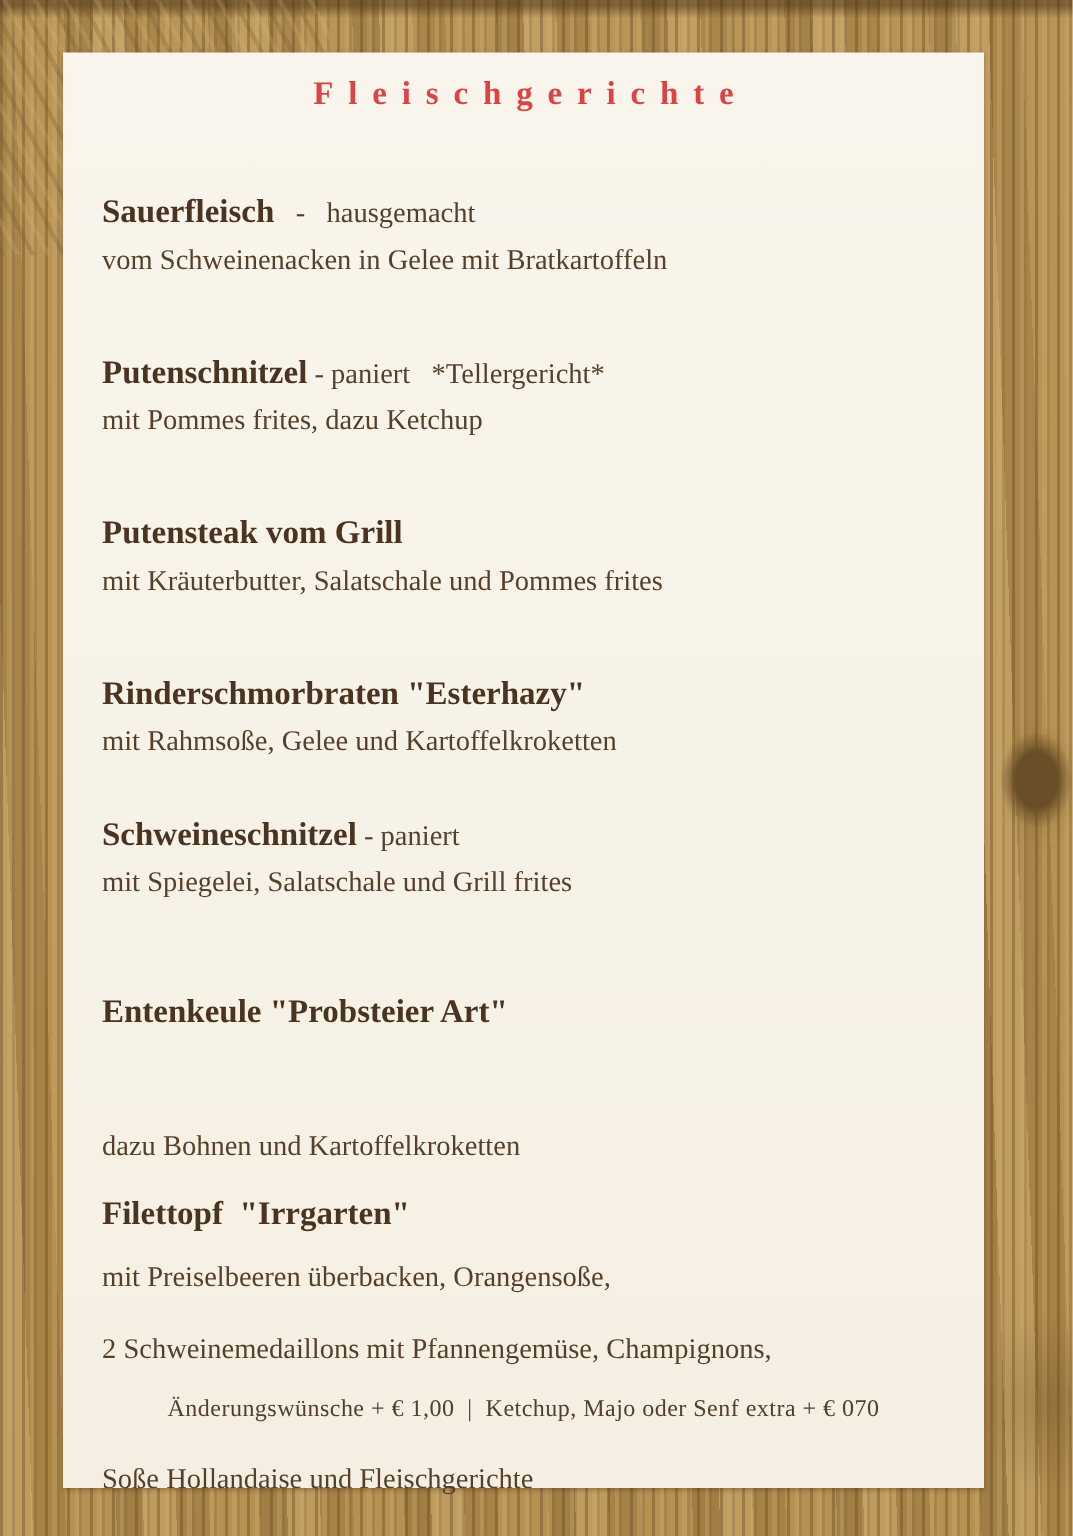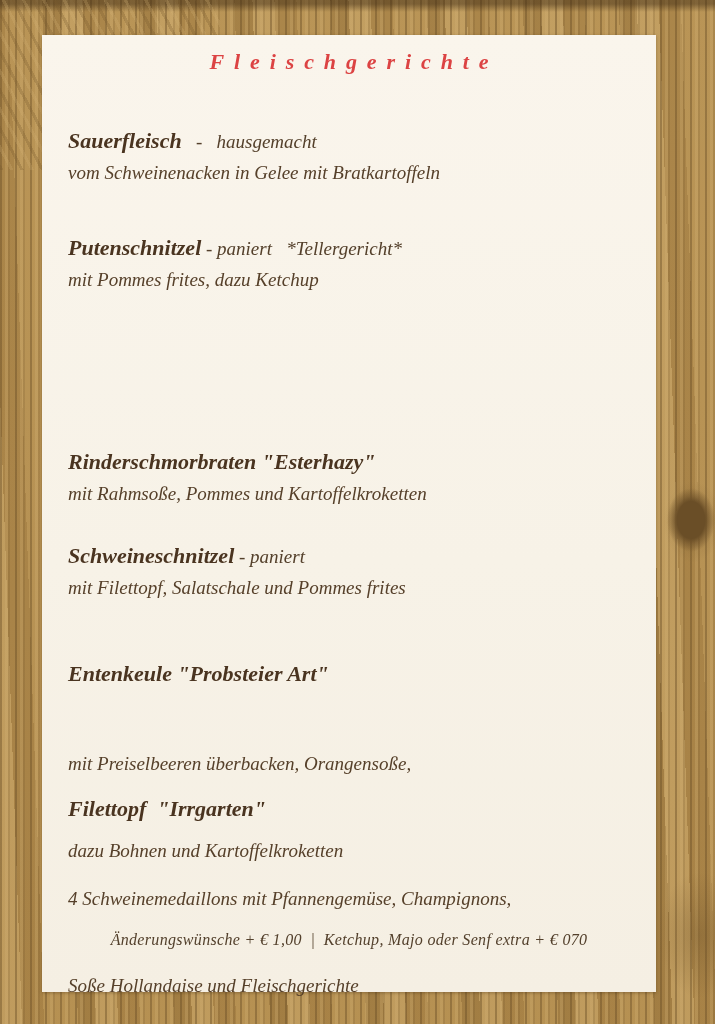--- a/index.html
+++ b/index.html
@@ -34,21 +34,20 @@
     position:absolute;left:0;top:0;width:220px;height:170px;
     background:repeating-linear-gradient(62deg,
       rgba(120,90,45,0.28) 0 3px, rgba(0,0,0,0) 3px 9px,
       rgba(214,181,120,0.22) 9px 12px, rgba(0,0,0,0) 12px 18px);
   }
   
   .card{
     position:absolute;left:42px;top:35px;width:614px;height:957px;
     background:linear-gradient(180deg,#faf5ec 0%,#f7f2e7 55%,#f5efe3 100%);
     box-shadow:0 1px 3px rgba(60,40,15,0.35);
-    font-style:italic;
   }
   .menu-title{
     position:absolute;top:14px;left:0;width:100%;
     text-align:center;font-size:22px;font-weight:700;
     letter-spacing:0.45em;text-indent:0.45em;
     color:#dc4343;
   }
   .item{position:absolute;left:26px;right:20px;}
   .item-head{font-size:22px;font-weight:700;color:#4a3420;line-height:26px;white-space:pre;}
   .item-suffix{font-size:19px;font-weight:400;color:#54402b;white-space:pre;}
@@ -73,42 +72,46 @@
   <div class="item" style="top:200px">
     <div class="item-head"><span>Putenschnitzel</span><span class="item-suffix"> - paniert   *Tellergericht*</span></div>
     <div class="item-desc"><div>mit Pommes frites, dazu Ketchup</div></div>
   </div>
 
   <div class="item" style="top:93px">
     <div class="item-head"><span>Sauerfleisch</span><span class="item-suffix">   -   hausgemacht</span></div>
     <div class="item-desc"><div>vom Schweinenacken in Gelee mit Bratkartoffeln</div></div>
   </div>
 
+  <div class="item" style="top:307px">
+    <div class="item-head"><span>Putensteak vom Grill</span><span class="item-suffix"></span></div>
+    <div class="item-desc"><div>mit Kräuterbutter, Salatschale und Pommes frites</div></div>
+  </div>
 
   <div class="item" style="top:414px">
     <div class="item-head"><span>Rinderschmorbraten "Esterhazy"</span><span class="item-suffix"></span></div>
-    <div class="item-desc"><div>mit Rahmsoße, Pommes und Kartoffelkroketten</div></div>
+    <div class="item-desc"><div>mit Rahmsoße, Gelee und Kartoffelkroketten</div></div>
   </div>
 
   <div class="item" style="top:508px">
     <div class="item-head"><span>Schweineschnitzel</span><span class="item-suffix"> - paniert</span></div>
-    <div class="item-desc"><div>mit Filettopf, Salatschale und Pommes frites</div></div>
+    <div class="item-desc"><div>mit Spiegelei, Salatschale und Grill frites</div></div>
   </div>
 
   <div class="item" style="top:626px">
     <div class="item-head"><span>Entenkeule "Probsteier Art"</span><span class="item-suffix"></span></div>
     <div class="item-desc">
+      <div>dazu Bohnen und Kartoffelkroketten</div>
       <div>mit Preiselbeeren überbacken, Orangensoße,</div>
-      <div>dazu Bohnen und Kartoffelkroketten</div>
     </div>
   </div>
 
   <div class="item" style="top:761px">
     <div class="item-head"><span>Filettopf  "Irrgarten"</span><span class="item-suffix"></span></div>
     <div class="item-desc">
-      <div>4 Schweinemedaillons mit Pfannengemüse, Champignons,</div>
+      <div>2 Schweinemedaillons mit Pfannengemüse, Champignons,</div>
       <div>Soße Hollandaise und Fleischgerichte</div>
     </div>
   </div>
 
   <div class="footer-note">Änderungswünsche + € 1,00  |  Ketchup, Majo oder Senf extra + € 070</div>
 
 </div>
 
 </body></html>

